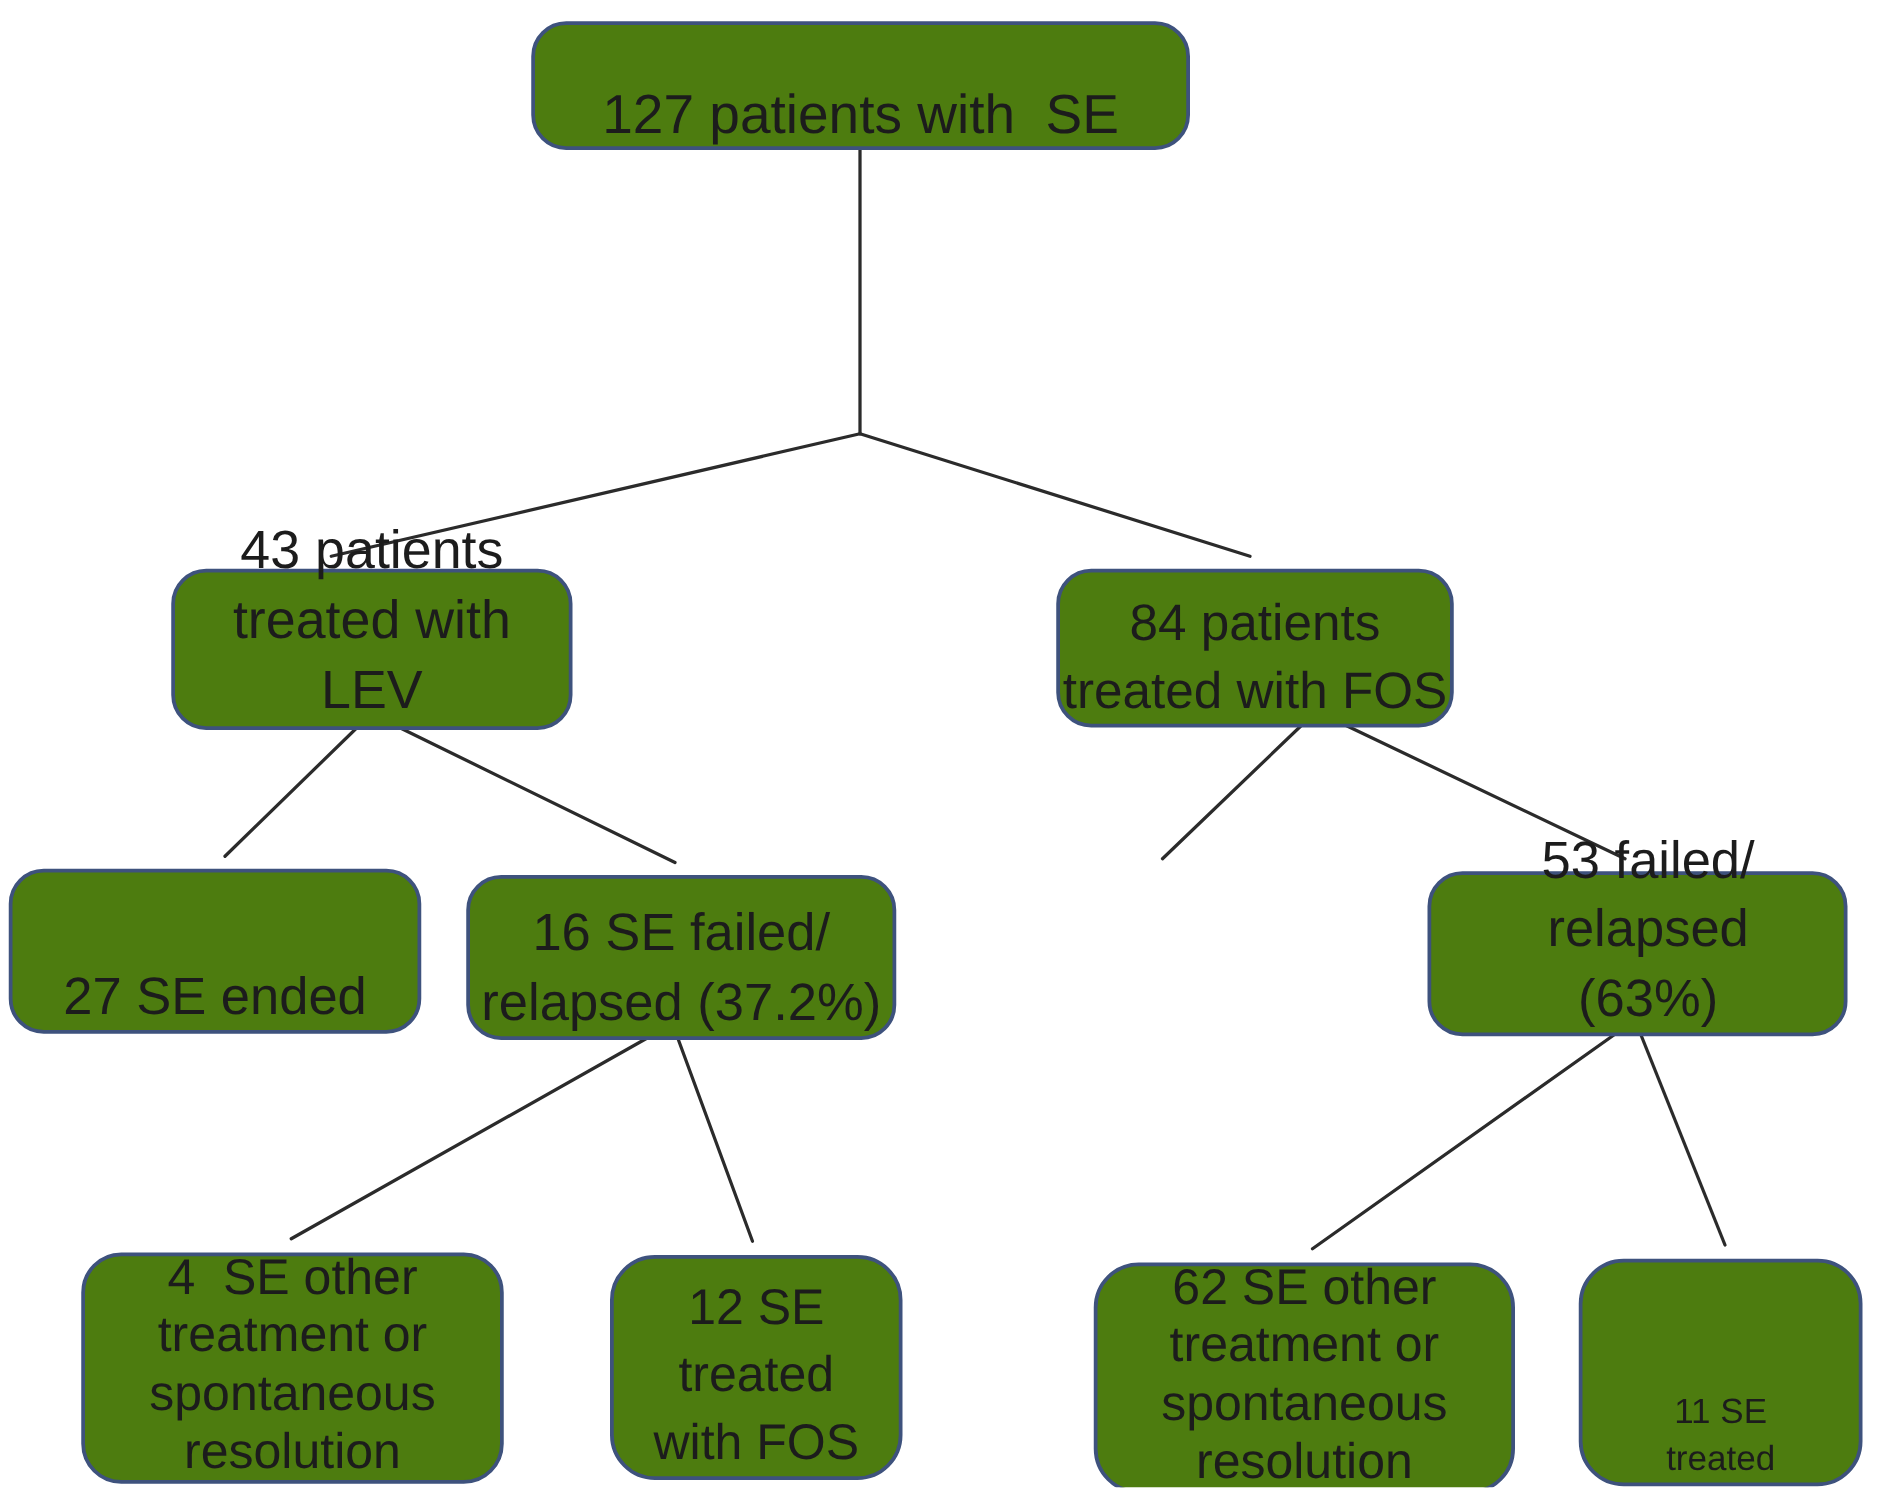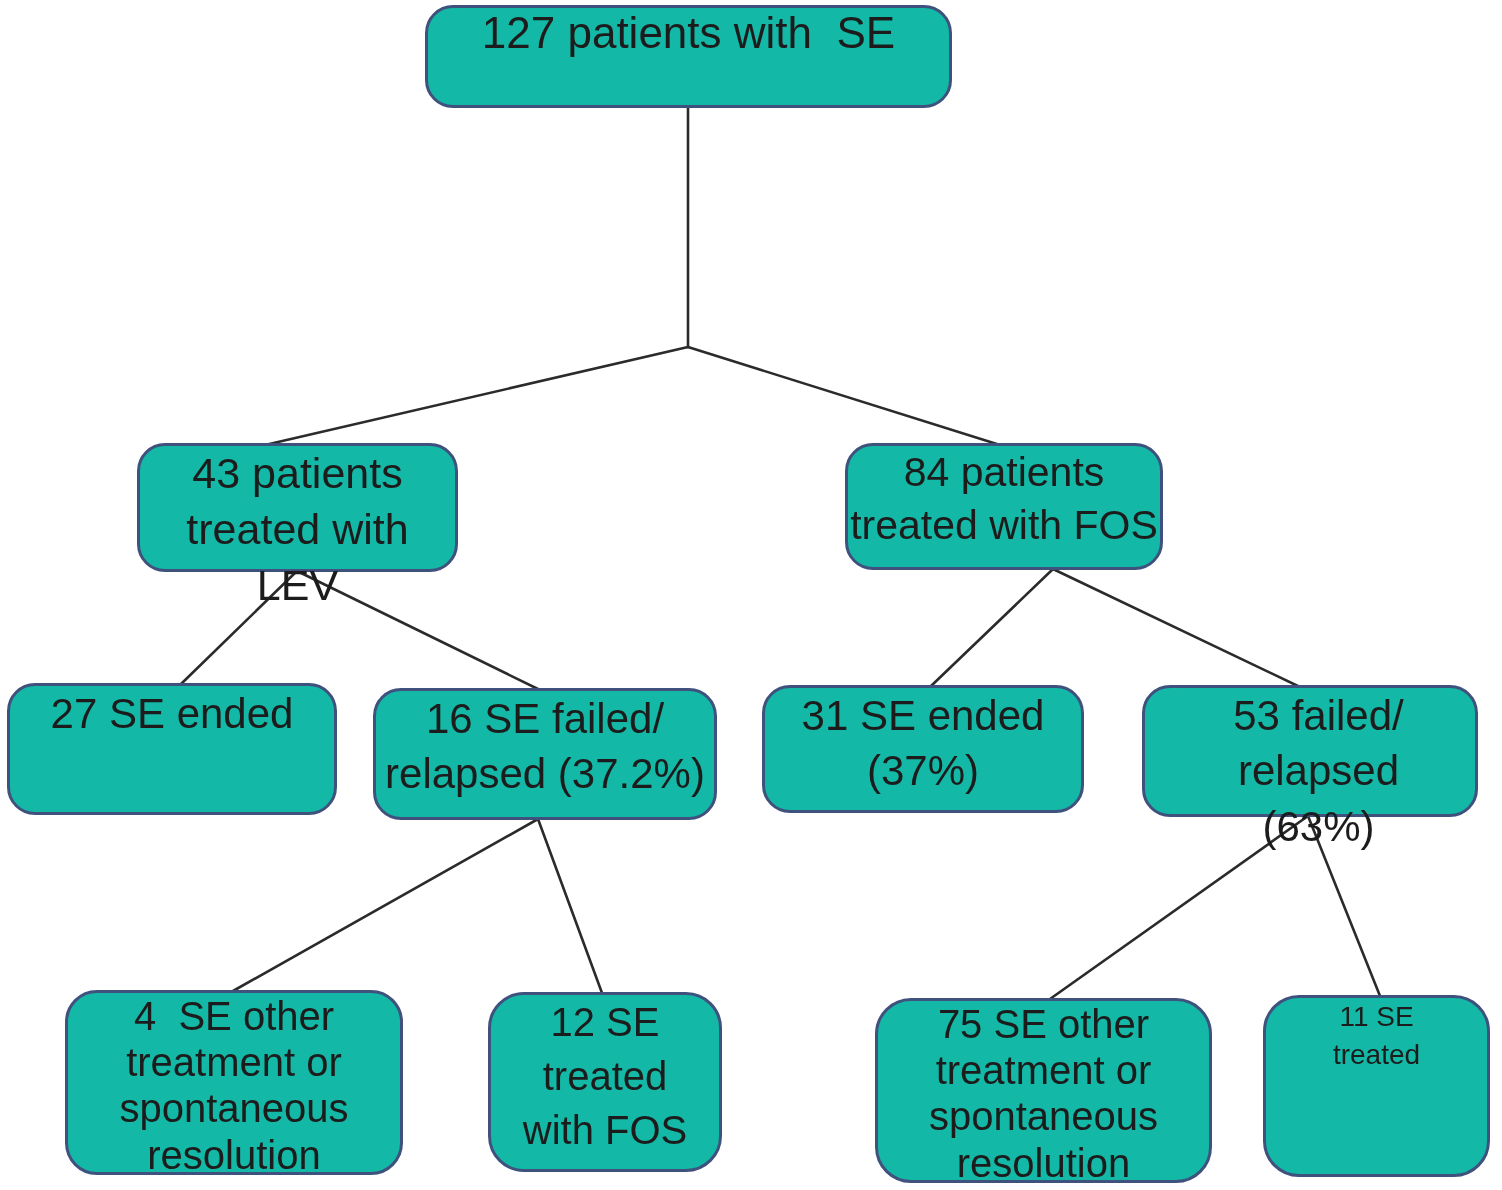--- a/index.html
+++ b/index.html
@@ -29,28 +29,29 @@
   .connector {
     stroke: var(--connector);
     stroke-width: 2.6;
     stroke-linecap: round;
   }
   .node {
     position: absolute;
     box-sizing: border-box;
     border: 3px solid var(--box-border);
     border-radius: 28px;
-    background: #14b8a6;
+    background: #4d7c0f;
     display: flex;
     flex-direction: column;
-    justify-content: flex-start;
+    justify-content: flex-end;
     align-items: center;
     text-align: center;
     color: var(--text);
     white-space: pre-wrap;
+    margin-top: 12px;
   }
   .node span { display: block; }
 
   #node-root       { left: 425px; top: 5px;    width: 527px; height: 103px; font-size: 44px; }
   #node-lev        { left: 137px; top: 443px;  width: 321px; height: 129px; font-size: 43px; line-height: 1.3; }
   #node-fos        { left: 845px; top: 443px;  width: 318px; height: 127px; font-size: 41px; line-height: 1.3; }
   #node-lev-ended  { left: 7px;   top: 683px;  width: 330px; height: 132px; font-size: 42px; line-height: 1.32; }
   #node-lev-failed { left: 373px; top: 688px;  width: 344px; height: 132px; font-size: 42px; line-height: 1.32; }
   #node-fos-ended  { left: 762px; top: 685px;  width: 322px; height: 128px; font-size: 42px; line-height: 1.32; }
   #node-fos-failed { left: 1142px;top: 685px;  width: 336px; height: 132px; font-size: 42px; line-height: 1.32; padding-left: 17px; }
@@ -94,44 +95,41 @@
 
   <div class="node" id="node-lev-ended">
     <span>27 SE ended</span>
   </div>
 
   <div class="node" id="node-lev-failed">
     <span>16 SE failed/</span>
     <span>relapsed (37.2%)</span>
   </div>
 
-  <div class="node" id="node-fos-ended">
-    <span>31 SE ended (37%)</span>
-  </div>
 
   <div class="node" id="node-fos-failed">
     <span>53 failed/ relapsed</span>
     <span>(63%)</span>
   </div>
 
   <div class="node" id="node-lev-other">
     <span>4  SE other</span>
     <span>treatment or</span>
     <span>spontaneous</span>
     <span>resolution</span>
   </div>
 
   <div class="node" id="node-lev-to-fos">
     <span>12 SE</span>
     <span>treated</span>
     <span>with FOS</span>
   </div>
 
   <div class="node" id="node-fos-other">
-    <span>75 SE other</span>
+    <span>62 SE other</span>
     <span>treatment or</span>
     <span>spontaneous</span>
     <span>resolution</span>
   </div>
 
   <div class="node" id="node-fos-to-lev">
     <span>11 SE</span>
     <span>treated</span>
   </div>
 

